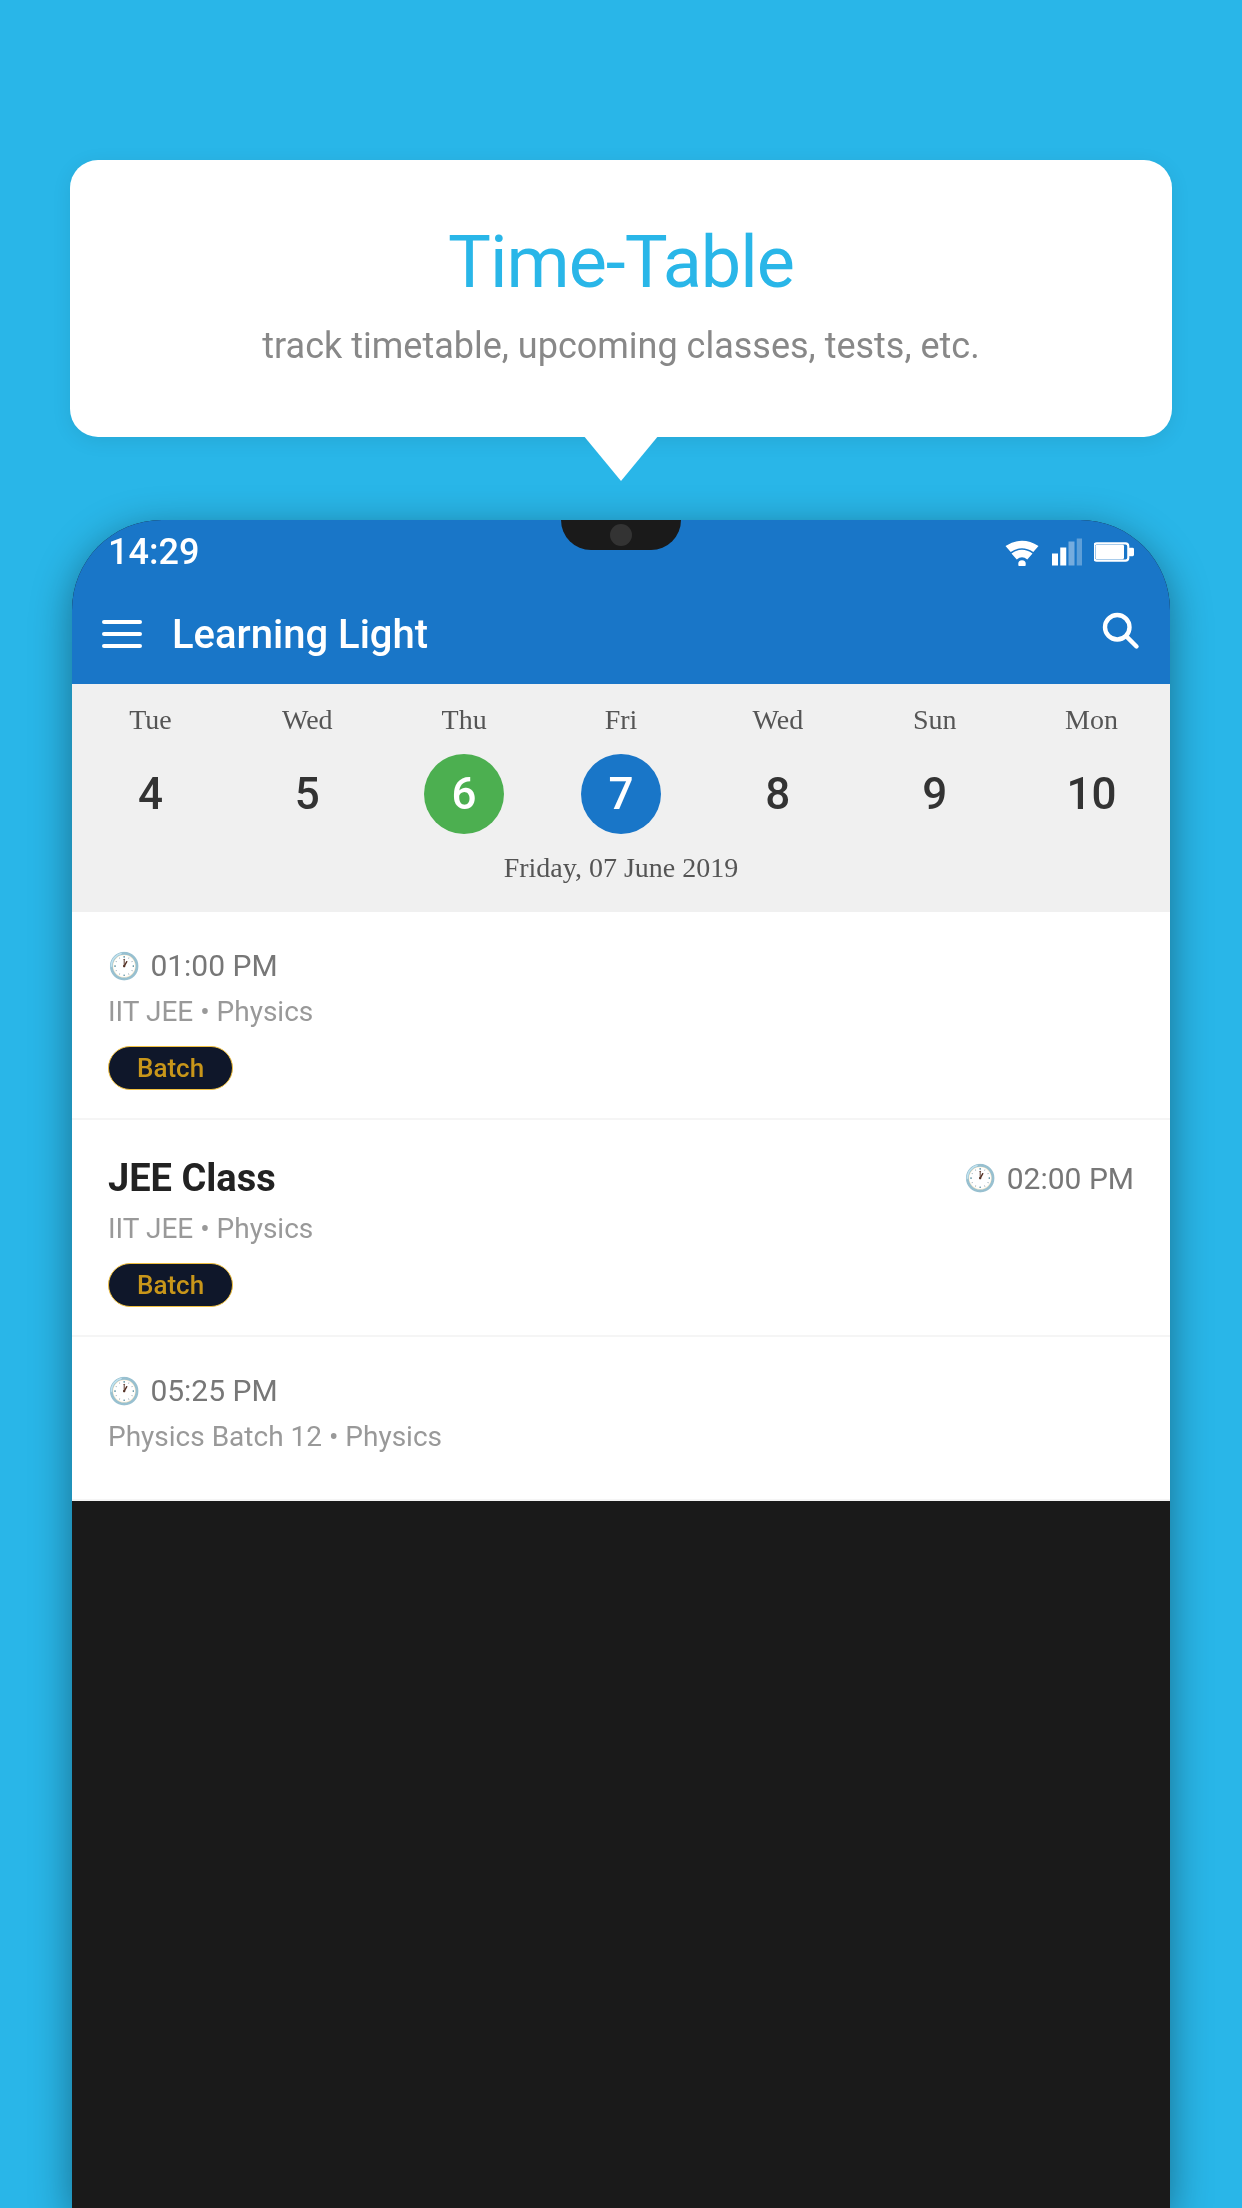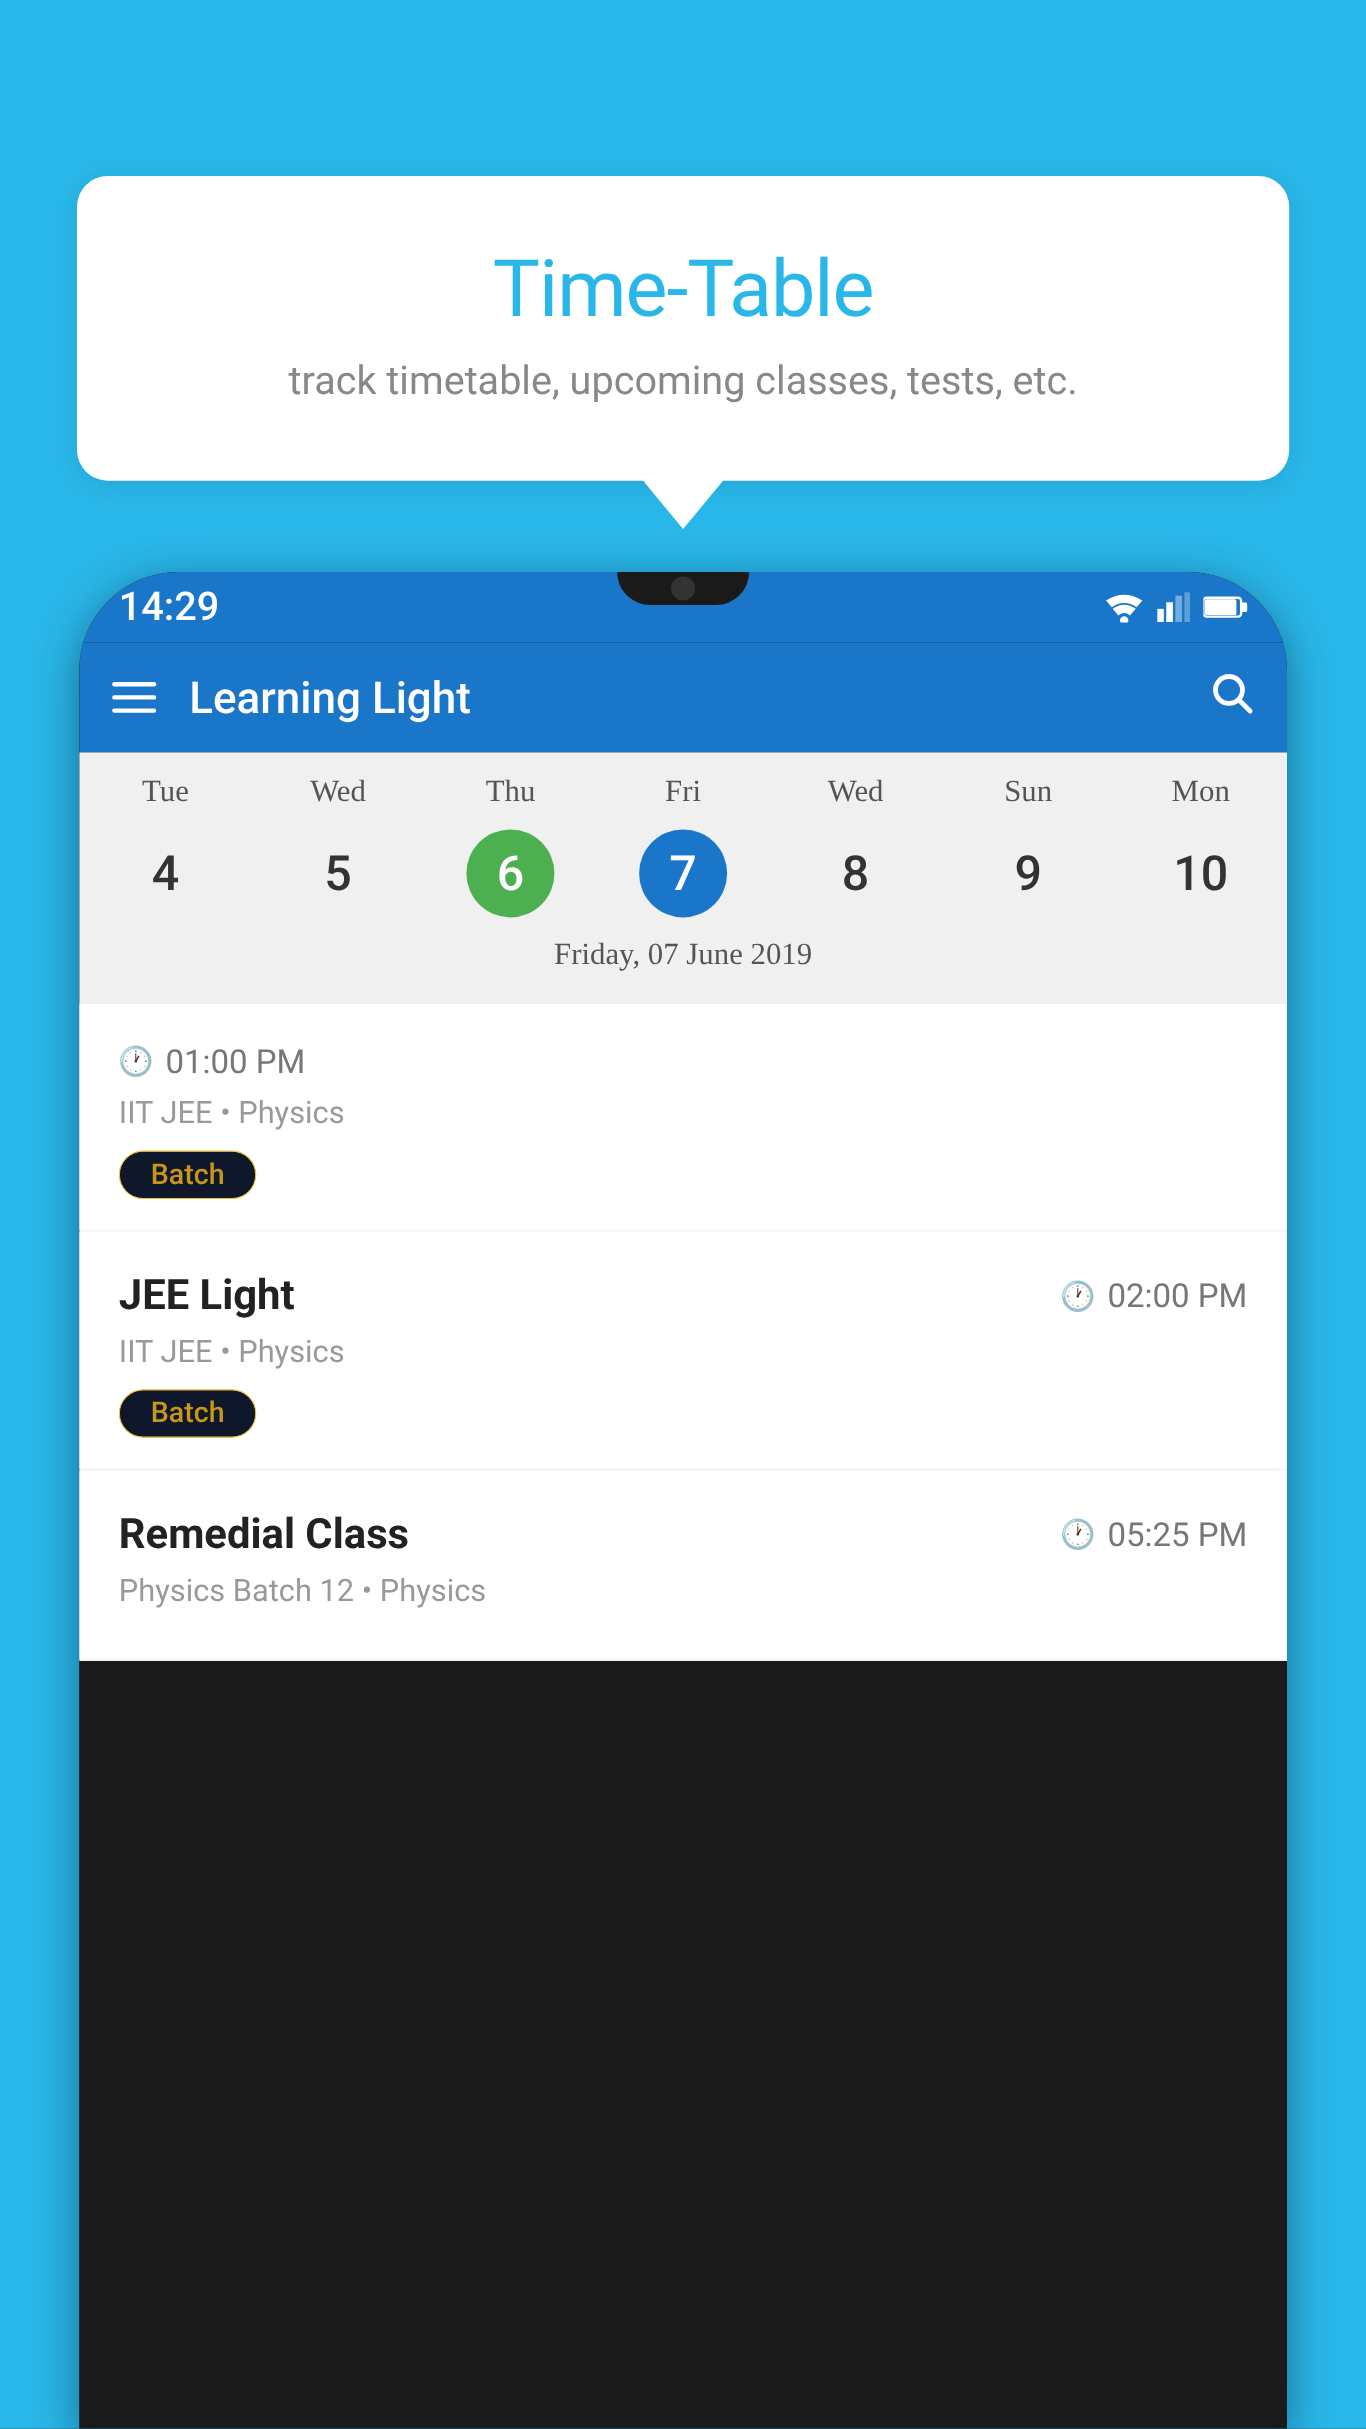--- a/index.html
+++ b/index.html
@@ -348,33 +348,32 @@
           <span class="clock-icon">🕐</span>
           <span>01:00 PM</span>
         </div>
       </div>
       <div class="class-meta">IIT JEE • Physics</div>
       <span class="batch-tag">Batch</span>
     </div>
 
     <div class="class-card">
       <div class="card-header">
-        <div class="class-name">JEE Light</div>
+        <div class="class-name">JEE Class</div>
         <div class="class-time">
           <span class="clock-icon">🕐</span>
           <span>02:00 PM</span>
         </div>
       </div>
       <div class="class-meta">IIT JEE • Physics</div>
       <span class="batch-tag">Batch</span>
     </div>
 
     <div class="class-card">
       <div class="card-header">
-        <div class="class-name">Remedial Class</div>
         <div class="class-time">
           <span class="clock-icon">🕐</span>
           <span>05:25 PM</span>
         </div>
       </div>
       <div class="class-meta">Physics Batch 12 • Physics</div>
     </div>
 
   </div>
 

